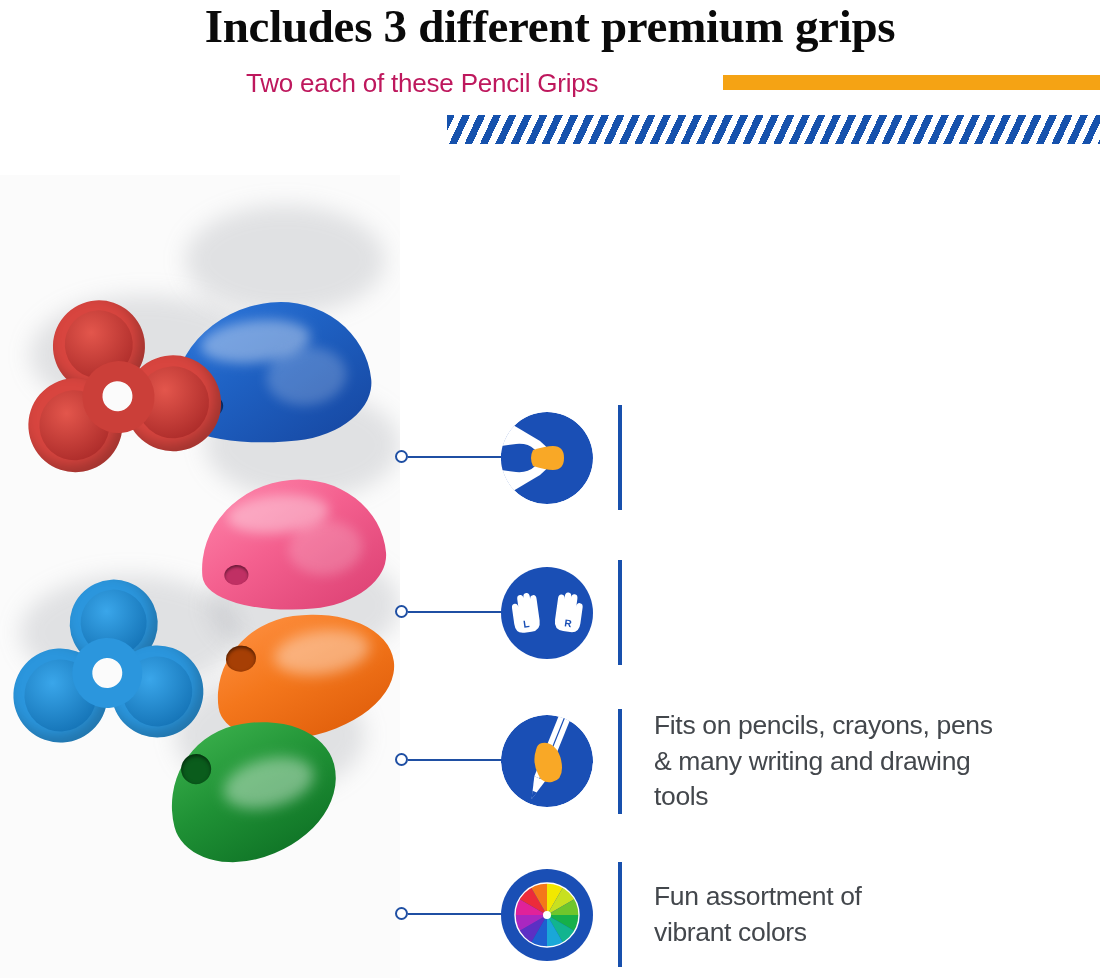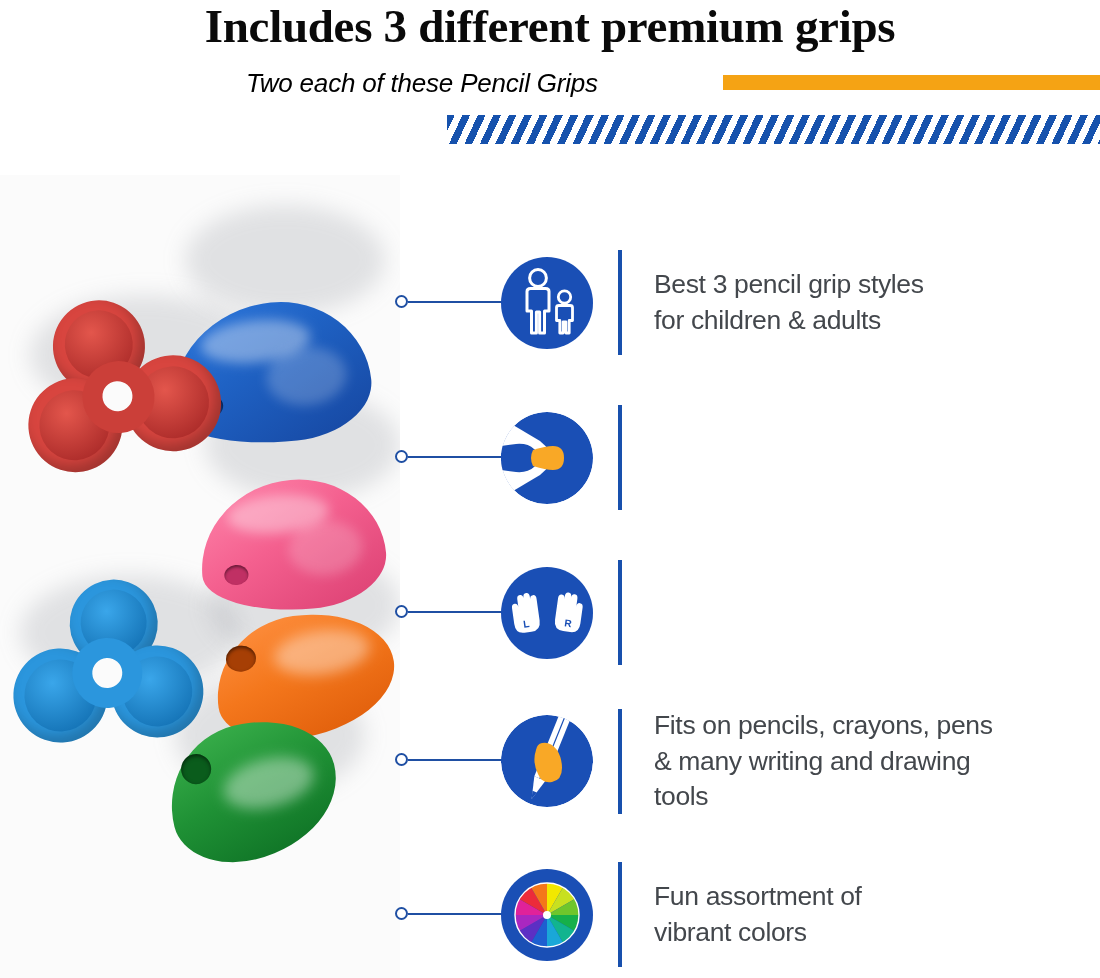--- a/index.html
+++ b/index.html
@@ -36,24 +36,23 @@
     line-height: 1.05;
     white-space: nowrap;
   }
   #subtitle {
     position: absolute;
     left: 246px;
     top: 68px;
     font-family: "Liberation Sans", sans-serif;
     font-size: 26px;
     font-weight: 400;
-    color: #000000;
+    color: #be185d;
     letter-spacing: -0.2px;
     white-space: nowrap;
-    font-style: italic;
   }
   #orange-bar {
     position: absolute;
     left: 723px;
     top: 75px;
     width: 377px;
     height: 15px;
     background: #f5a314;
   }
   #stripe-band {
@@ -298,40 +297,20 @@
               border-radius:48% 52% 58% 42% / 62% 46% 54% 38%;
               transform:rotate(-14deg);">
     <div class="shine" style="left:56px; top:40px; width:92px; height:48px;"></div>
     <div class="hole" style="left:20px; top:18px; width:30px; height:30px;
                 background:#0a5c1c; box-shadow: inset 0 2px 4px rgba(0,0,0,.55);"></div>
   </div>
 </div>
 
 <div id="features">
 
-  <div class="feature-row" style="top:10px;">
-    <div class="connector">
-      <div class="dot"></div>
-      <div class="line"></div>
-    </div>
-    <div class="icon-circle">
-      <svg width="94" height="94" viewBox="0 0 94 94">
-        <circle cx="47" cy="47" r="46" fill="#1a4fb5"></circle>
-
-        <circle cx="38" cy="22" r="8.4" fill="none" stroke="#ffffff" stroke-width="3"></circle>
-        <path d="M27 35.5 Q27 32.5 30.5 32.5 L45.5 32.5 Q49 32.5 49 35.5 L49 55 L44.5 55 L44.5 77 L39.6 77 L39.6 56 L36.4 56 L36.4 77 L31.5 77 L31.5 55 L27 55 Z" fill="none" stroke="#ffffff" stroke-width="3" stroke-linejoin="round"></path>
-
-        <circle cx="64.5" cy="41" r="6.2" fill="none" stroke="#ffffff" stroke-width="2.8"></circle>
-        <path d="M56.5 51.5 Q56.5 49.5 59 49.5 L70 49.5 Q72.5 49.5 72.5 51.5 L72.5 64.5 L69.2 64.5 L69.2 77 L65.9 77 L65.9 65.8 L63.1 65.8 L63.1 77 L59.8 77 L59.8 64.5 L56.5 64.5 Z" fill="none" stroke="#ffffff" stroke-width="2.8" stroke-linejoin="round"></path>
-      </svg>
-    </div>
-    <div class="divider"></div>
-    <div class="feature-text">Best 3 pencil grip styles
-for children &amp; adults</div>
-  </div>
 
   <div class="feature-row" style="top:165px;">
     <div class="connector">
       <div class="dot"></div>
       <div class="line"></div>
     </div>
     <div class="icon-circle">
       <svg width="94" height="94" viewBox="0 0 94 94">
         <defs>
           <clipPath id="clip2">

